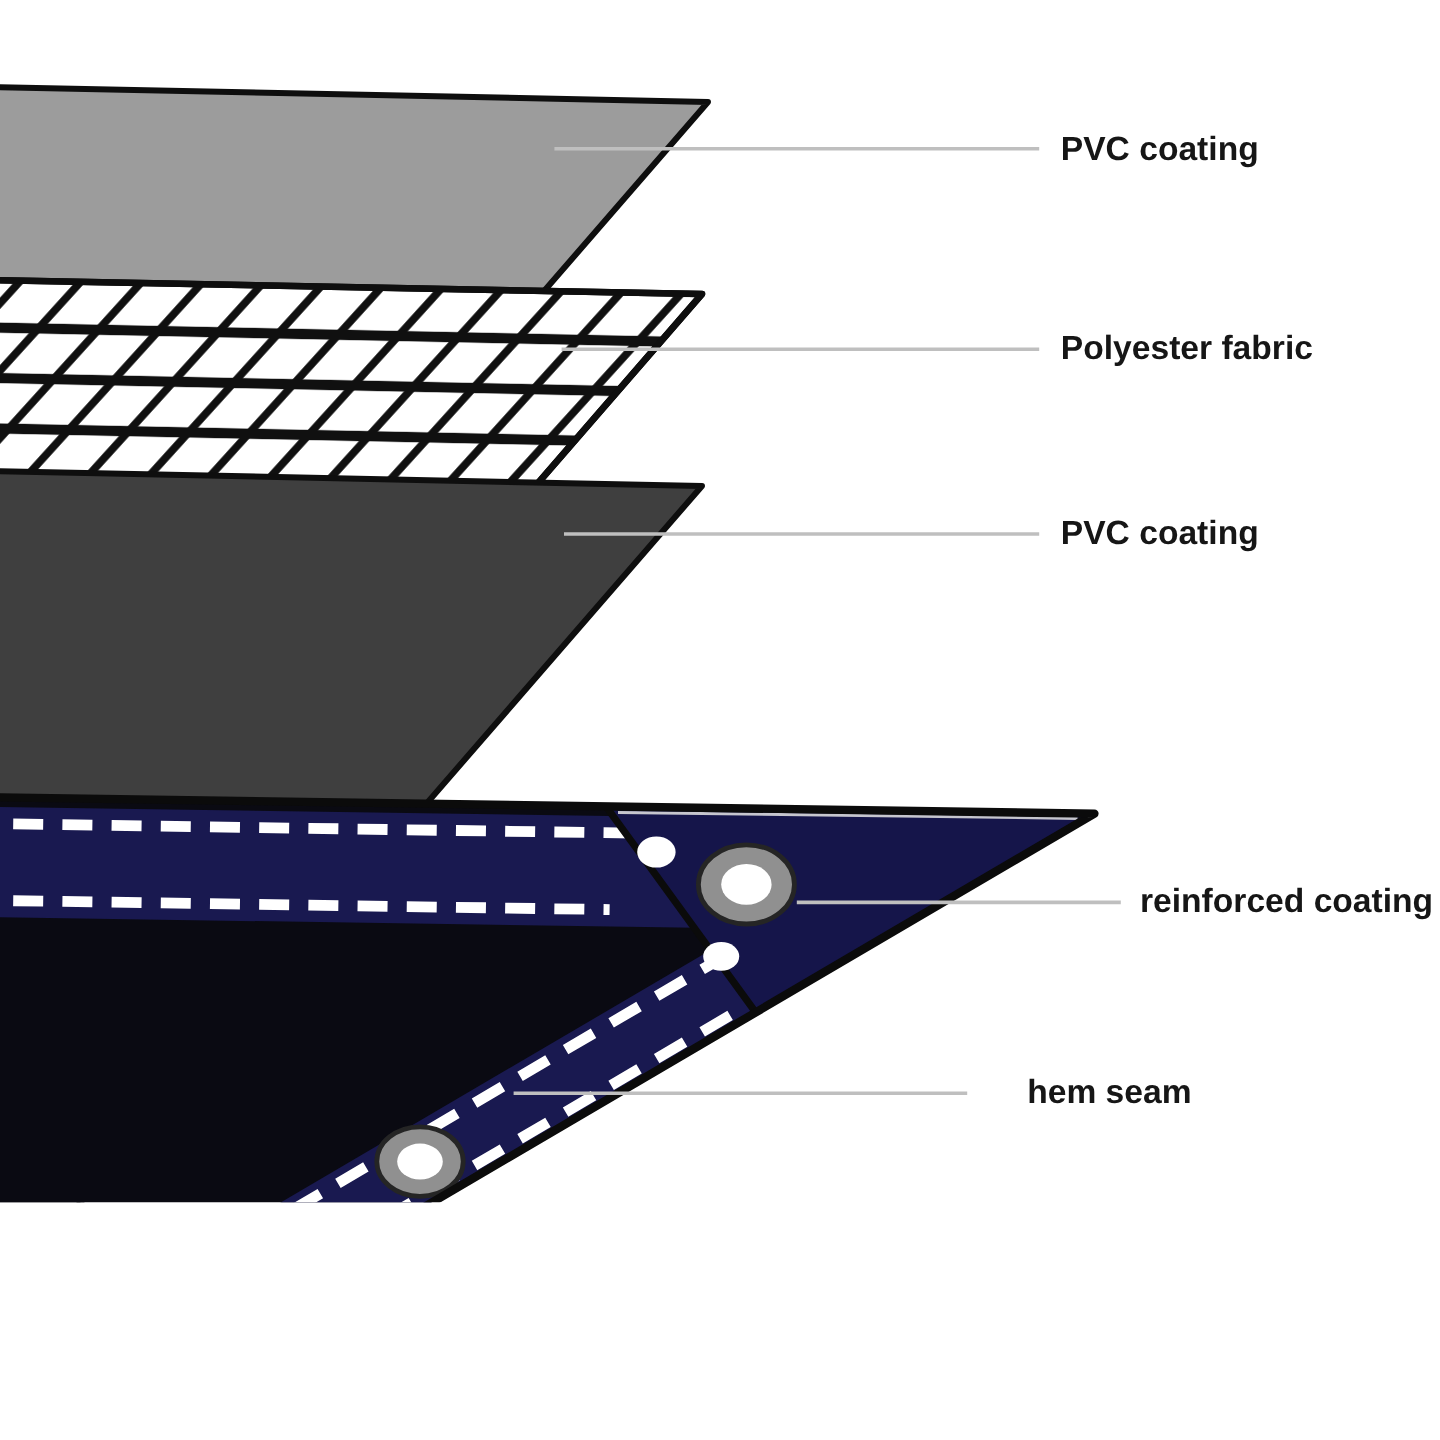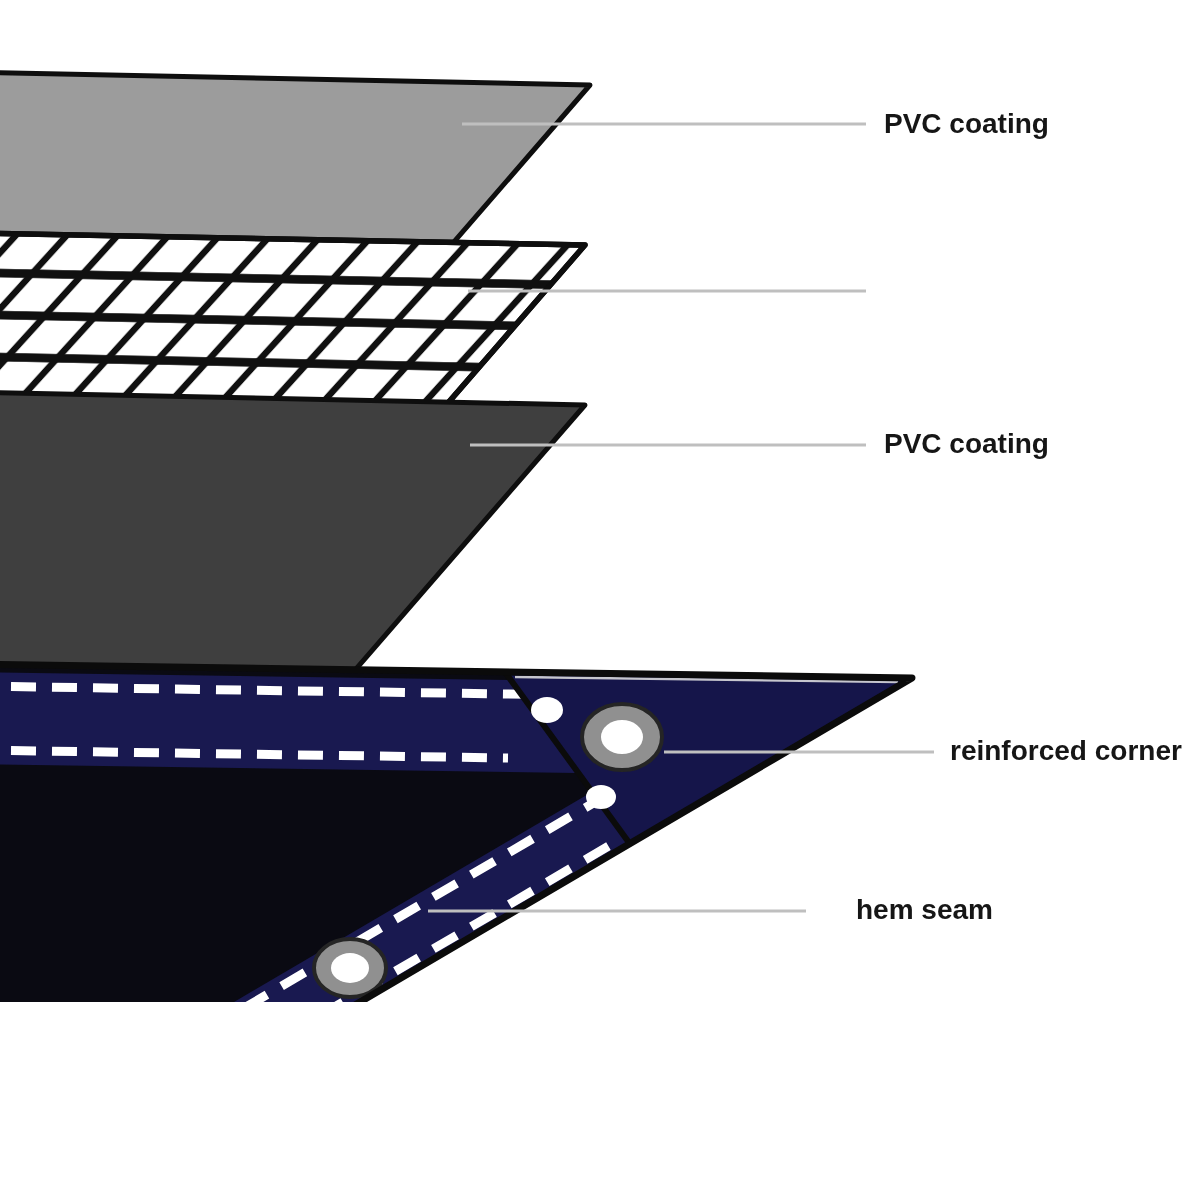--- a/index.html
+++ b/index.html
@@ -93,17 +93,18 @@
     <g>
       <line x1="462" y1="124" x2="866" y2="124" stroke="#bfbfbf" stroke-width="3"></line>
       <line x1="468" y1="291" x2="866" y2="291" stroke="#bfbfbf" stroke-width="3"></line>
       <line x1="470" y1="445" x2="866" y2="445" stroke="#bfbfbf" stroke-width="3"></line>
       <line x1="664" y1="752" x2="934" y2="752" stroke="#bfbfbf" stroke-width="3"></line>
       <line x1="428" y1="911" x2="806" y2="911" stroke="#bfbfbf" stroke-width="3"></line>
     </g>
   </svg>
 
   <div class="callout" style="left:884px; top:125px;">PVC coating</div>
+  <div class="callout" style="left:884px; top:291px;">Polyester fabric</div>
   <div class="callout" style="left:884px; top:445px;">PVC coating</div>
-  <div class="callout" style="left:950px; top:752px;">reinforced corner</div>
+  <div class="callout" style="left:950px; top:752px;">reinforced coating</div>
   <div class="callout" style="left:856px; top:911px;">hem seam</div>
 
 </div>
 
 </body></html>

